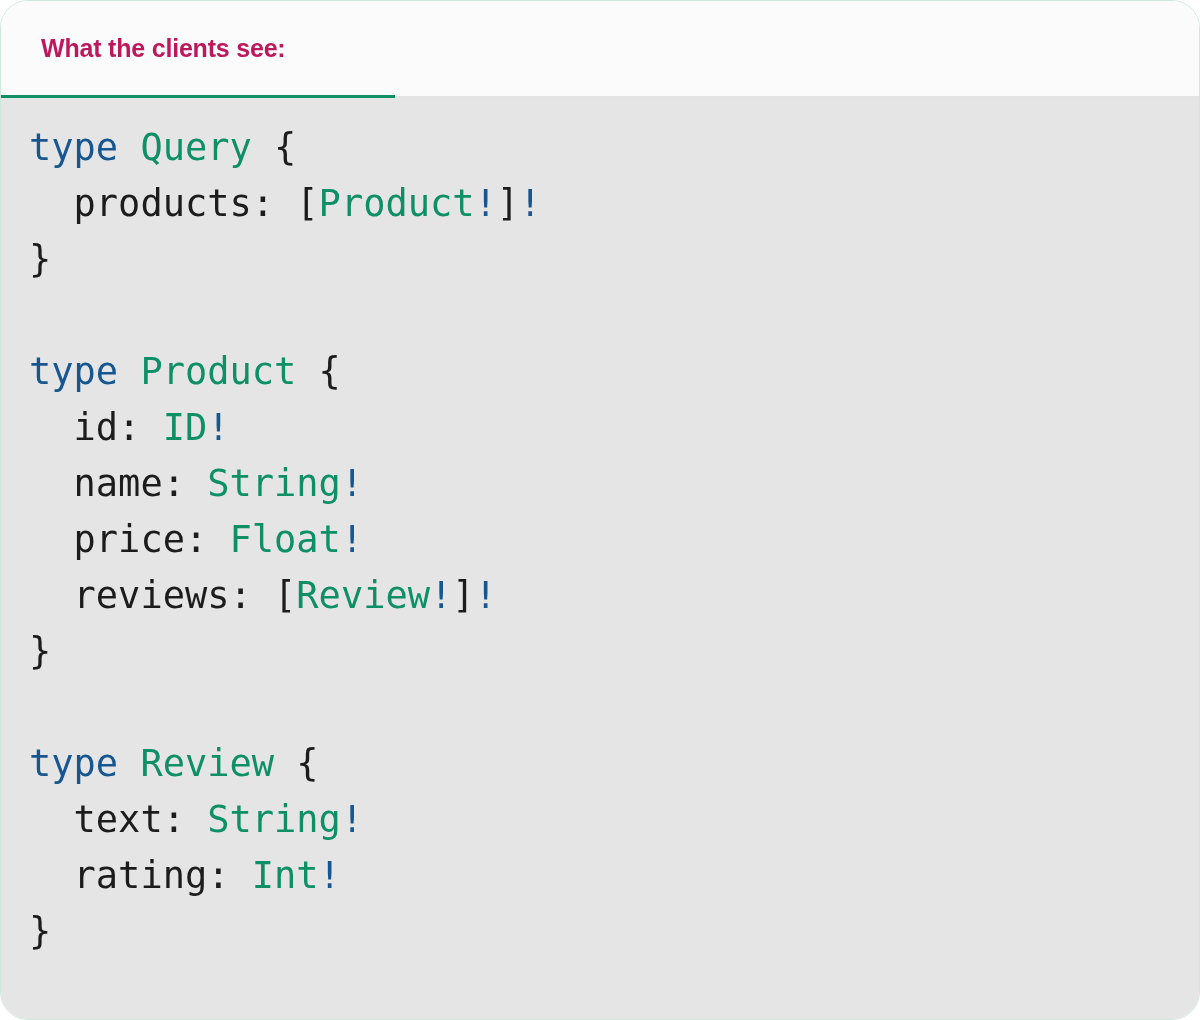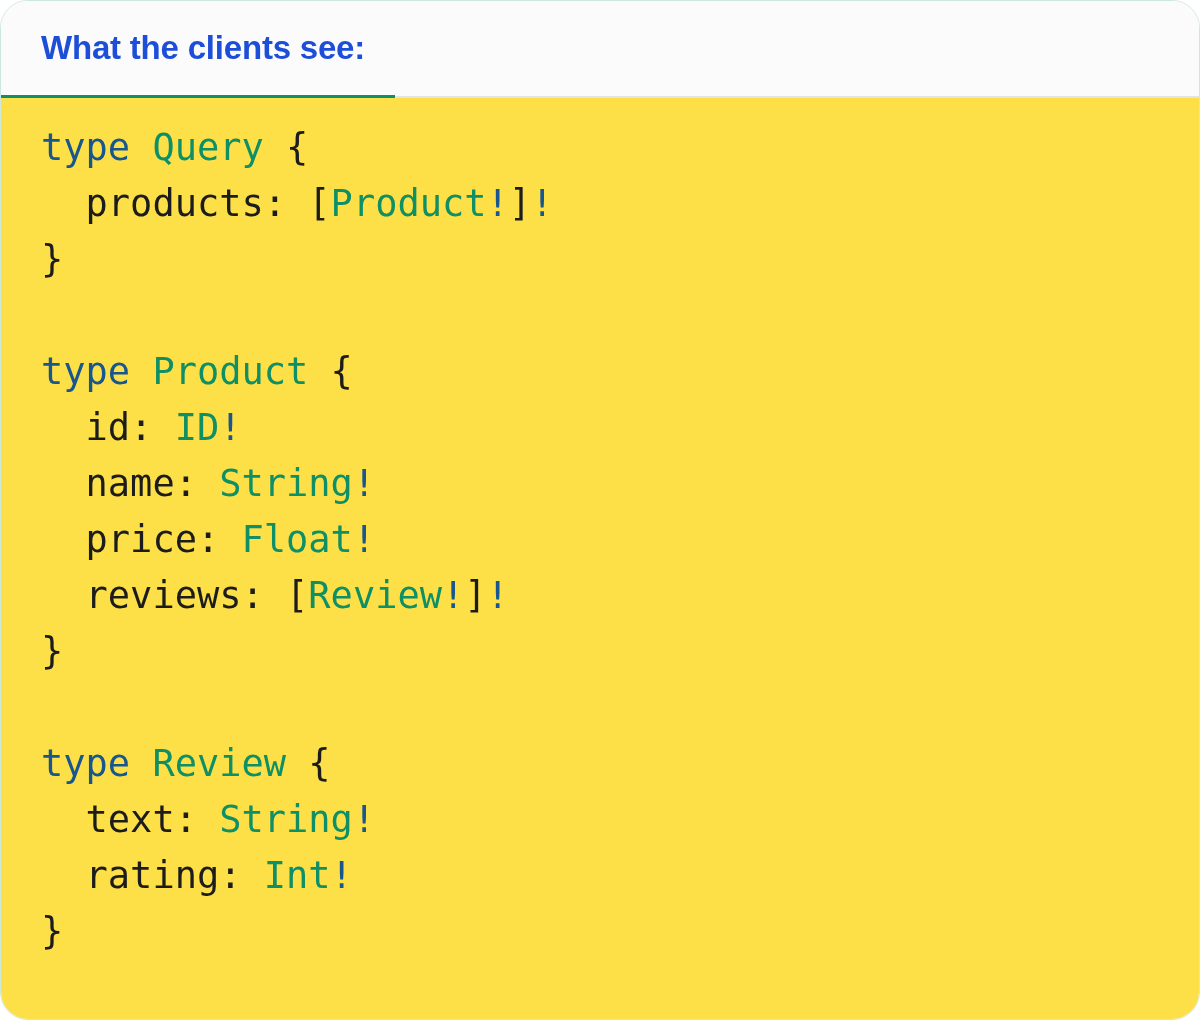--- a/index.html
+++ b/index.html
@@ -41,32 +41,32 @@
     width: 394px;
     height: 97px;
     box-sizing: border-box;
     display: flex;
     align-items: center;
     padding-left: 40px;
     border-bottom: 3px solid #0e8f66;
   }
   .tab-label {
     font-family: "Liberation Sans", sans-serif;
-    font-size: 33px;
+    font-size: 25px;
     font-weight: 600;
     letter-spacing: -0.2px;
-    color: #1d4ed8;
+    color: #be185d;
     white-space: nowrap;
   }
 
   
   .code-body {
     box-sizing: border-box;
-    padding: 22px 40px 0 40px;
-    background: #fde047;
+    padding: 22px 40px 0 28px;
+    background: #e5e5e5;
     height: calc(1020px - 97px);
   }
   pre.code {
     margin: 0;
     font-family: "DejaVu Sans Mono", monospace;
     font-size: 37px;
     line-height: 56px;
     white-space: pre;
     color: #1c1c1c;
     letter-spacing: 0;

